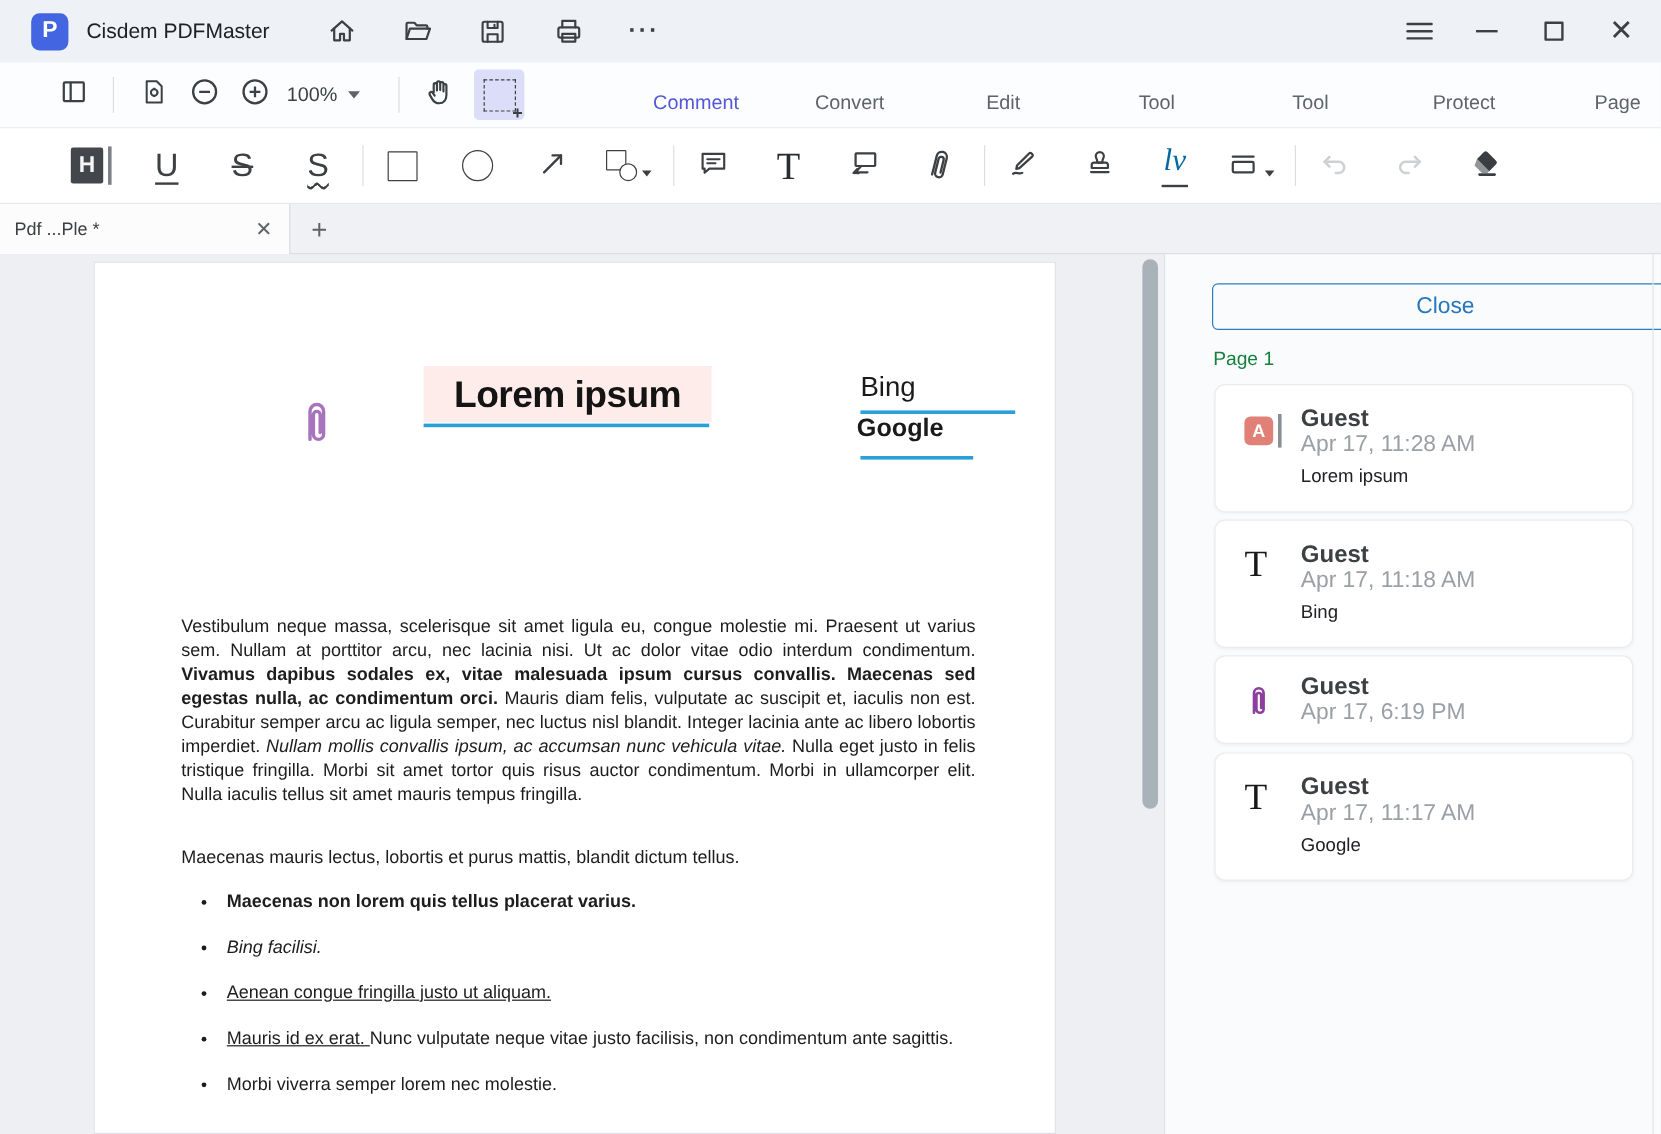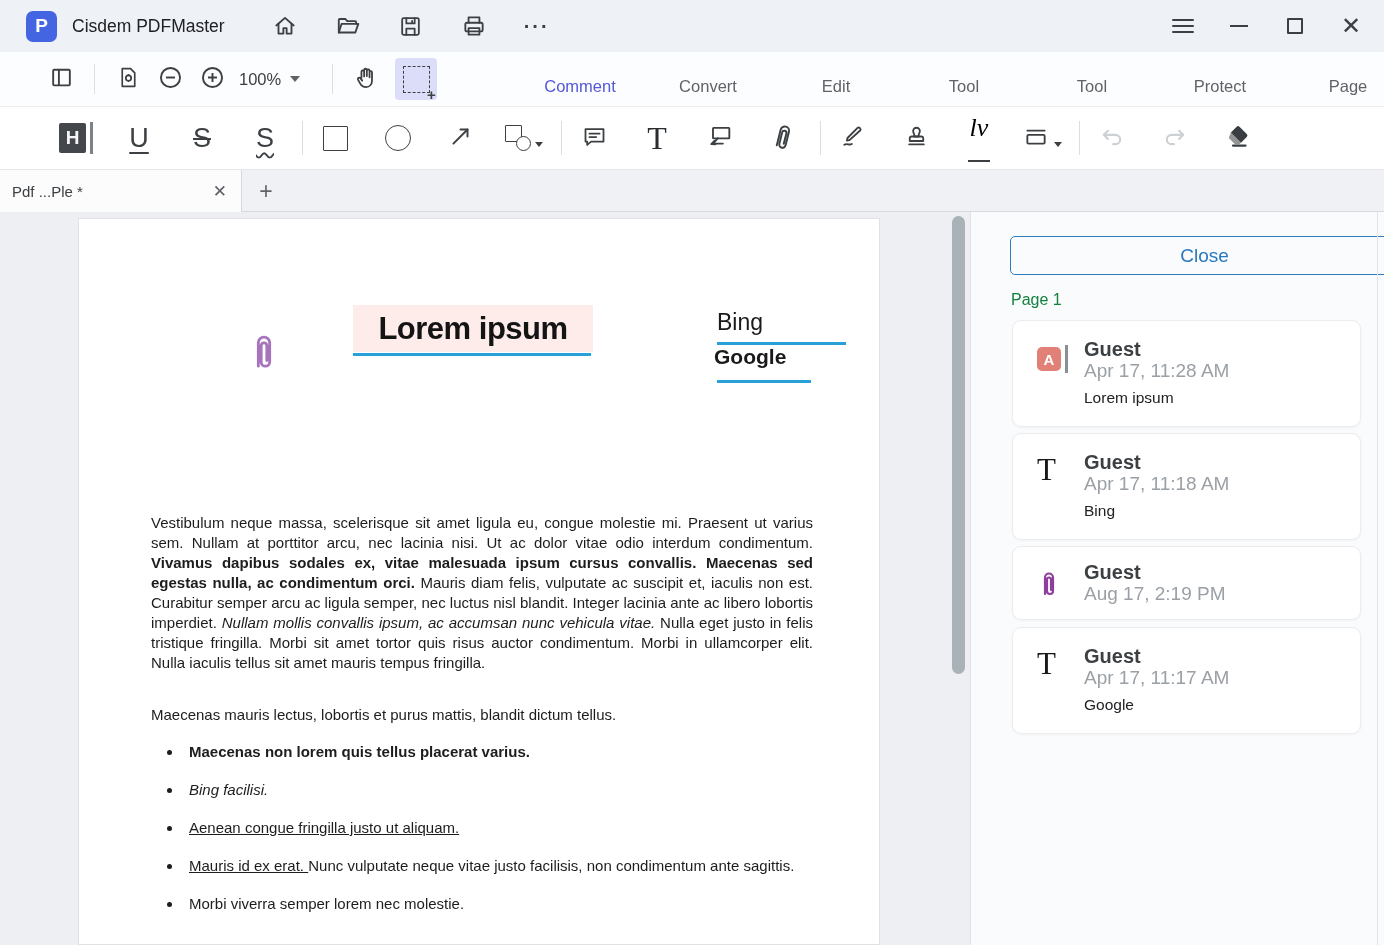--- a/index.html
+++ b/index.html
@@ -35,21 +35,21 @@
   .toolbar2 { position:absolute; left:0; top:107px; width:1384px; height:63px; background:#ffffff; border-bottom:1px solid #e6e8ea; display:flex; align-items:center; padding-left:54px; }
   .t2-btn { width:44px; height:46px; display:flex; align-items:center; justify-content:center; margin-right:19px; border-radius:4px; cursor:pointer; position:relative; }
   .vdiv2 { width:1px; height:34px; background:#dcdee2; margin:0 10px 0 -4px; }
   .glyph { font-size:27px; color:#3c4043; line-height:1; }
   .glyph-u { text-decoration:underline; text-decoration-thickness:2px; text-underline-offset:5px; }
   .glyph-s { text-decoration:line-through; text-decoration-thickness:2px; }
   .glyph-sq { text-decoration:underline wavy; text-decoration-thickness:1.5px; text-underline-offset:5px; }
   .hl-chip { width:27px; height:30px; background:#43474b; border-radius:2px; color:#f5f5f5; font-size:19px; font-weight:bold; display:flex; align-items:center; justify-content:center; }
   .hl-bar { width:3px; height:32px; background:#7d8288; margin-left:4px; }
   .serif-T { font-family:"Liberation Serif",serif; font-size:32px; color:#2a2d30; line-height:1; }
-  .sig-glyph { font-family:"Liberation Serif",serif; font-style:italic; font-size:26px; color:#000000; border-bottom:2px solid #3c4043; line-height:1.05; padding:0 2px 18px; }
+  .sig-glyph { font-family:"Liberation Serif",serif; font-style:italic; font-size:26px; color:#0369a1; border-bottom:2px solid #3c4043; line-height:1.05; padding:0 2px 6px; }
   .dd-caret { width:0; height:0; border-left:4.5px solid transparent; border-right:4.5px solid transparent; border-top:5.5px solid #3c4043; margin-left:4px; align-self:flex-end; margin-bottom:14px; }
   .shape-combo { position:relative; width:26px; height:26px; }
   .shape-combo .sq { position:absolute; left:0; top:0; width:17px; height:17px; border:1.7px solid #3c4043; border-radius:1px; }
   .shape-combo .ci { position:absolute; right:0; bottom:0; width:15px; height:15px; border:1.7px solid #3c4043; border-radius:50%; background:#fff; }
   .rect-icon { width:25px; height:25px; border:1.8px solid #3c4043; border-radius:1px; }
   .circ-icon { width:26px; height:26px; border:1.8px solid #3c4043; border-radius:50%; }
   .marquee { width:27px; height:27px; border:1.8px dashed #3c4043; position:relative; }
   .marquee::after { content:"+"; position:absolute; right:-7px; bottom:-11px; font-size:15px; color:#3c4043; font-weight:bold; background:transparent; }
 
   
@@ -440,21 +440,21 @@
       <div class="card-text">Bing</div>
     </div>
 
     <div class="comment-card" style="top:334px;height:74px;">
       <div class="card-icon" style="top:18px;">
         <svg width="24" height="38" viewBox="0 0 24 30" fill="none" stroke="#8e3f9e" stroke-width="2.2" stroke-linecap="round" stroke-linejoin="round">
           <path d="M8 25 8 8.5a4 4 0 0 1 8 0V22a3 3 0 0 1-6 0V10.5a2 2 0 0 1 4 0V21"></path>
         </svg>
       </div>
       <div class="card-author" style="top:14px;">Guest</div>
-      <div class="card-time" style="top:36px;">Aug 17, 2:19 PM</div>
+      <div class="card-time" style="top:36px;">Apr 17, 6:19 PM</div>
     </div>
 
     <div class="comment-card" style="top:415px;height:107px;">
       <div class="card-icon" style="top:20px;">
         <span class="card-T">T</span>
       </div>
       <div class="card-author">Guest</div>
       <div class="card-time">Apr 17, 11:17 AM</div>
       <div class="card-text">Google</div>
     </div>

